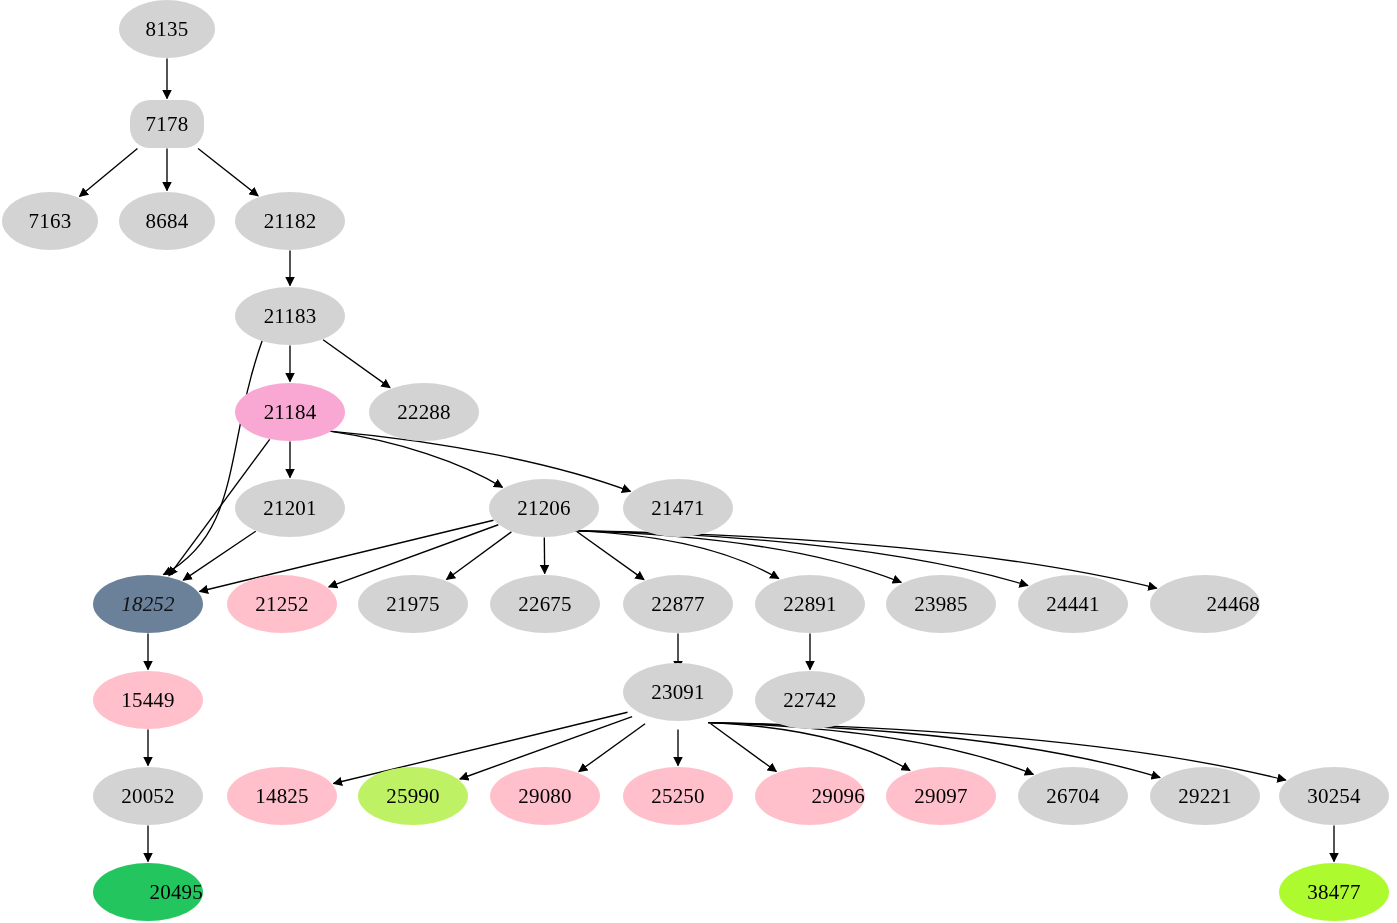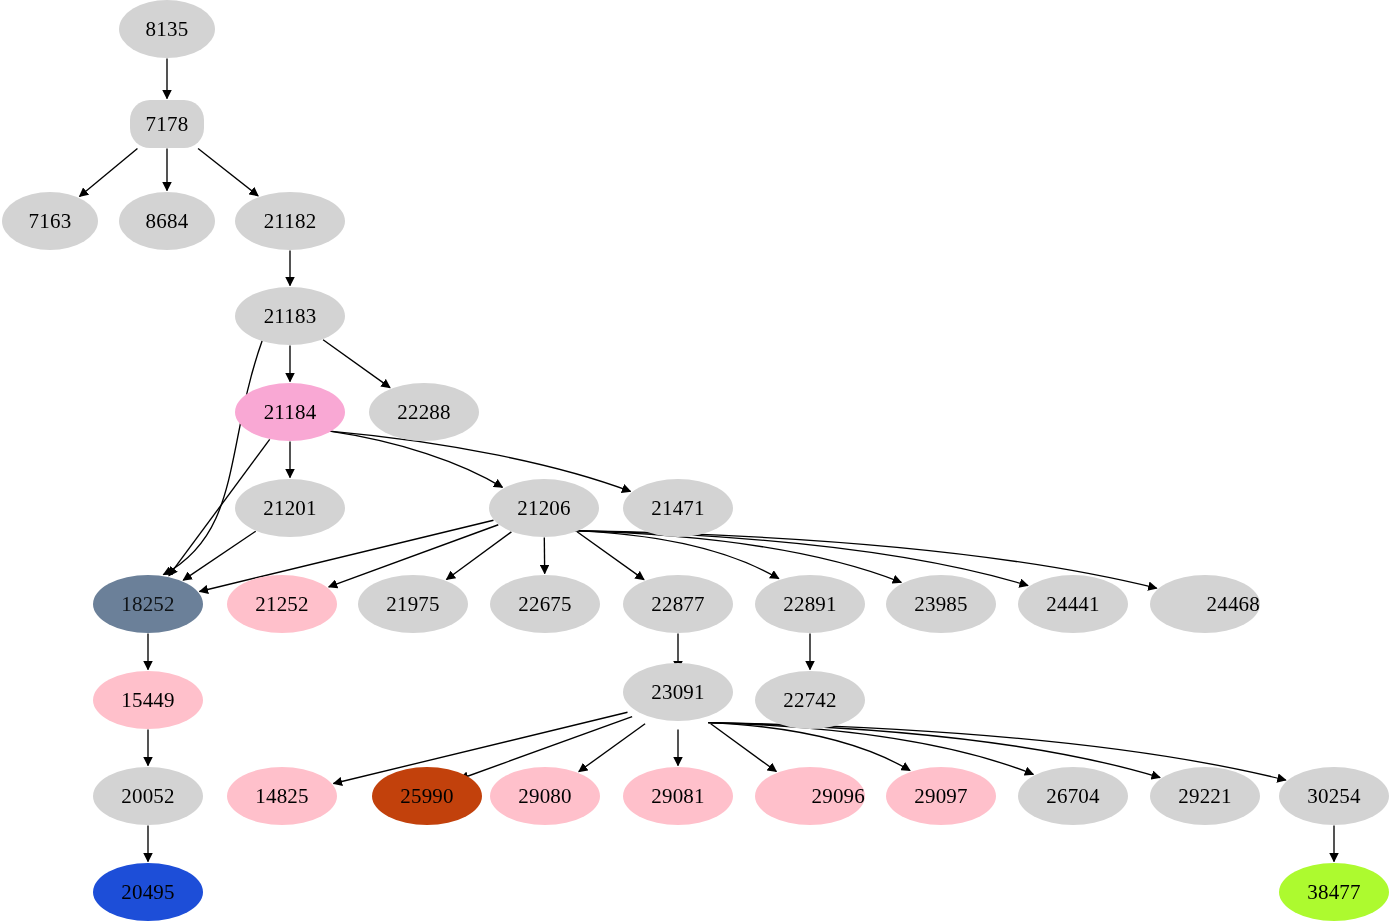--- a/index.html
+++ b/index.html
@@ -137,21 +137,21 @@
       </div>
       <div class="node ellipse" style="left: 235px; top: 479px; width: 110px; height: 58px; background: rgb(211, 211, 211);">
         <span class="node-label">21201</span>
       </div>
       <div class="node ellipse" style="left: 489px; top: 479px; width: 110px; height: 58px; background: rgb(211, 211, 211);">
         <span class="node-label">21206</span>
       </div>
       <div class="node ellipse" style="left: 623px; top: 479px; width: 110px; height: 58px; background: rgb(211, 211, 211);">
         <span class="node-label">21471</span>
       </div>
-      <div class="node ellipse dark" style="left: 93px; top: 575px; width: 110px; height: 58px; background: rgb(107, 128, 153);">
+      <div class="node ellipse dark" style="left: 93px; top: 575px; width: 110px; height: 58px; background: rgb(107, 128, 153); font-style: italic;">
         <span class="node-label">18252</span>
       </div>
       <div class="node ellipse" style="left: 227px; top: 575px; width: 110px; height: 58px; background: rgb(255, 192, 203);">
         <span class="node-label">21252</span>
       </div>
       <div class="node ellipse" style="left: 358px; top: 575px; width: 110px; height: 58px; background: rgb(211, 211, 211);">
         <span class="node-label">21975</span>
       </div>
       <div class="node ellipse" style="left: 490px; top: 575px; width: 110px; height: 58px; background: rgb(211, 211, 211);">
         <span class="node-label">22675</span>
@@ -179,44 +179,44 @@
       </div>
       <div class="node ellipse" style="left: 755px; top: 671px; width: 110px; height: 58px; background: rgb(211, 211, 211);">
         <span class="node-label">22742</span>
       </div>
       <div class="node ellipse" style="left: 93px; top: 767px; width: 110px; height: 58px; background: rgb(211, 211, 211);">
         <span class="node-label">20052</span>
       </div>
       <div class="node ellipse" style="left: 227px; top: 767px; width: 110px; height: 58px; background: rgb(255, 192, 203);">
         <span class="node-label">14825</span>
       </div>
-      <div class="node ellipse" style="left: 372px; top: 767px; width: 110px; height: 58px; background: #c2410c;">
+      <div class="node ellipse" style="left: 358px; top: 767px; width: 110px; height: 58px; background: #bef264;">
         <span class="node-label">25990</span>
       </div>
       <div class="node ellipse" style="left: 490px; top: 767px; width: 110px; height: 58px; background: rgb(255, 192, 203);">
         <span class="node-label">29080</span>
       </div>
       <div class="node ellipse" style="left: 623px; top: 767px; width: 110px; height: 58px; background: rgb(255, 192, 203);">
-        <span class="node-label">29081</span>
+        <span class="node-label">25250</span>
       </div>
       <div class="node ellipse" style="left: 755px; top: 767px; width: 110px; height: 58px; background: rgb(255, 192, 203); justify-content: flex-end;">
         <span class="node-label">29096</span>
       </div>
       <div class="node ellipse" style="left: 886px; top: 767px; width: 110px; height: 58px; background: rgb(255, 192, 203);">
         <span class="node-label">29097</span>
       </div>
       <div class="node ellipse" style="left: 1018px; top: 767px; width: 110px; height: 58px; background: rgb(211, 211, 211);">
         <span class="node-label">26704</span>
       </div>
       <div class="node ellipse" style="left: 1150px; top: 767px; width: 110px; height: 58px; background: rgb(211, 211, 211);">
         <span class="node-label">29221</span>
       </div>
       <div class="node ellipse" style="left: 1279px; top: 767px; width: 110px; height: 58px; background: rgb(211, 211, 211);">
         <span class="node-label">30254</span>
       </div>
       <div class="node ellipse" style="left: 1279px; top: 863px; width: 110px; height: 58px; background: rgb(173, 250, 47);">
         <span class="node-label">38477</span>
       </div>
-      <div class="node ellipse" style="left: 93px; top: 863px; width: 110px; height: 58px; background: #1d4ed8;">
+      <div class="node ellipse" style="left: 93px; top: 863px; width: 110px; height: 58px; background: #22c55e; justify-content: flex-end;">
         <span class="node-label">20495</span>
       </div>
     </div>
 </div>
 
 </body></html>

